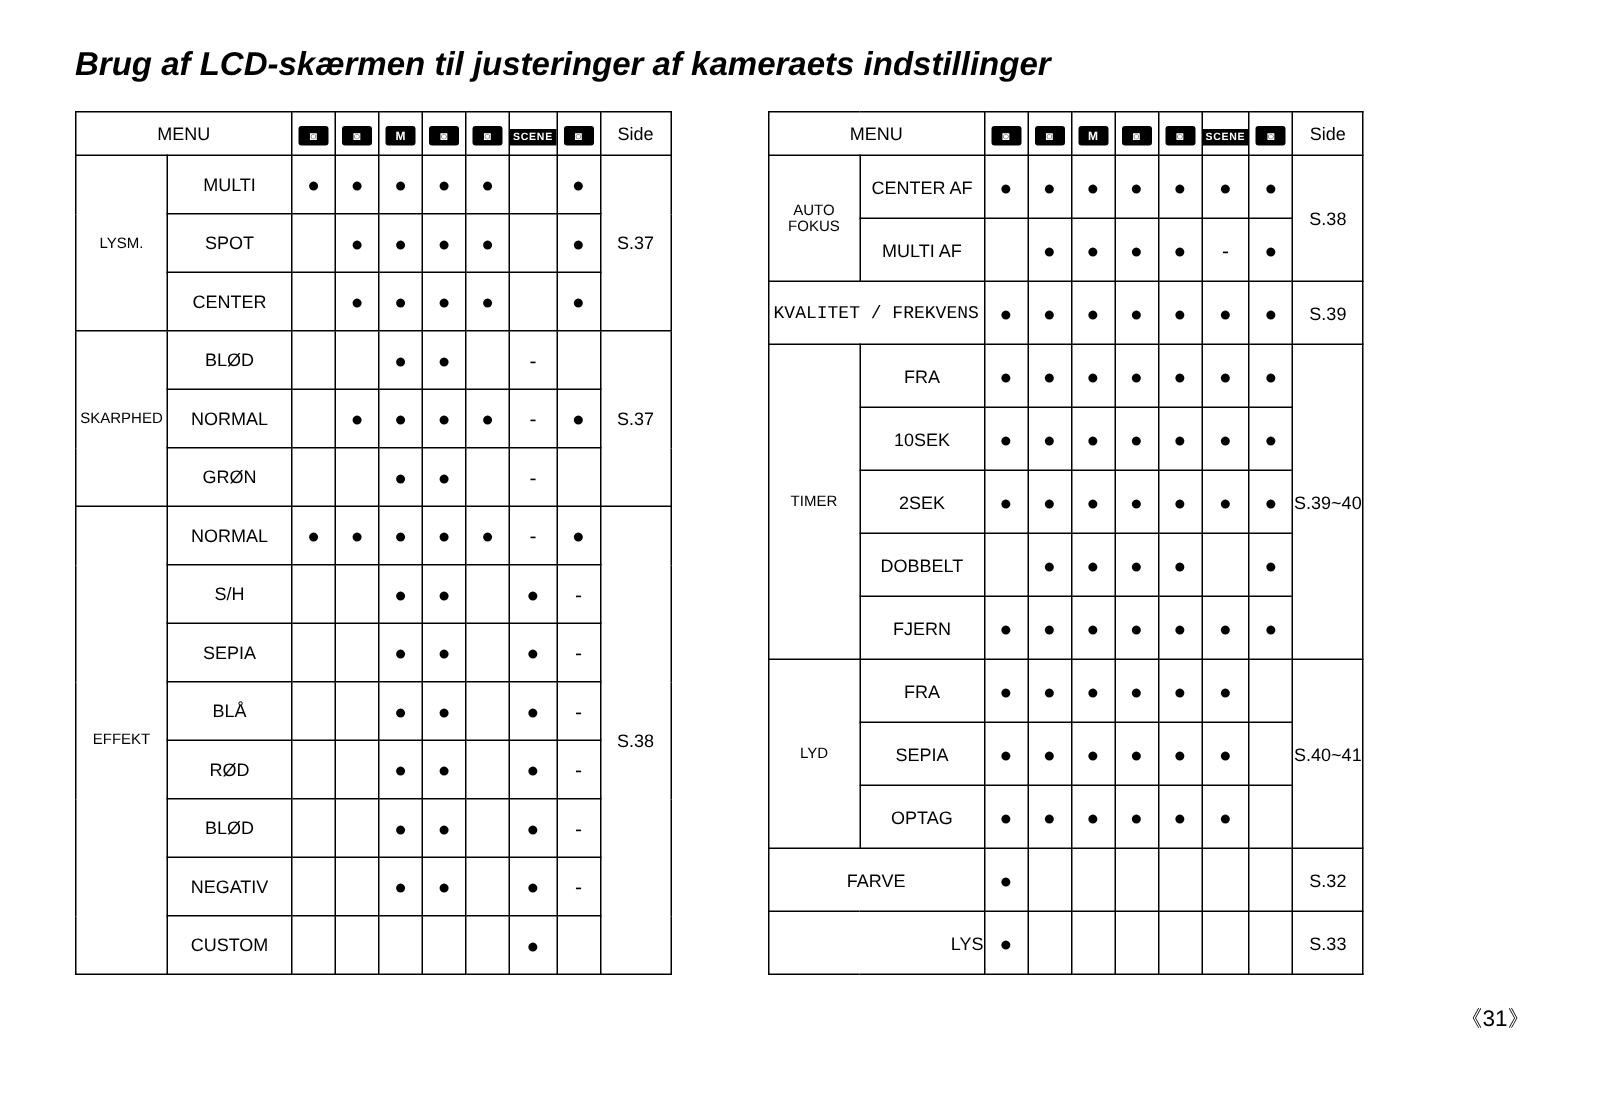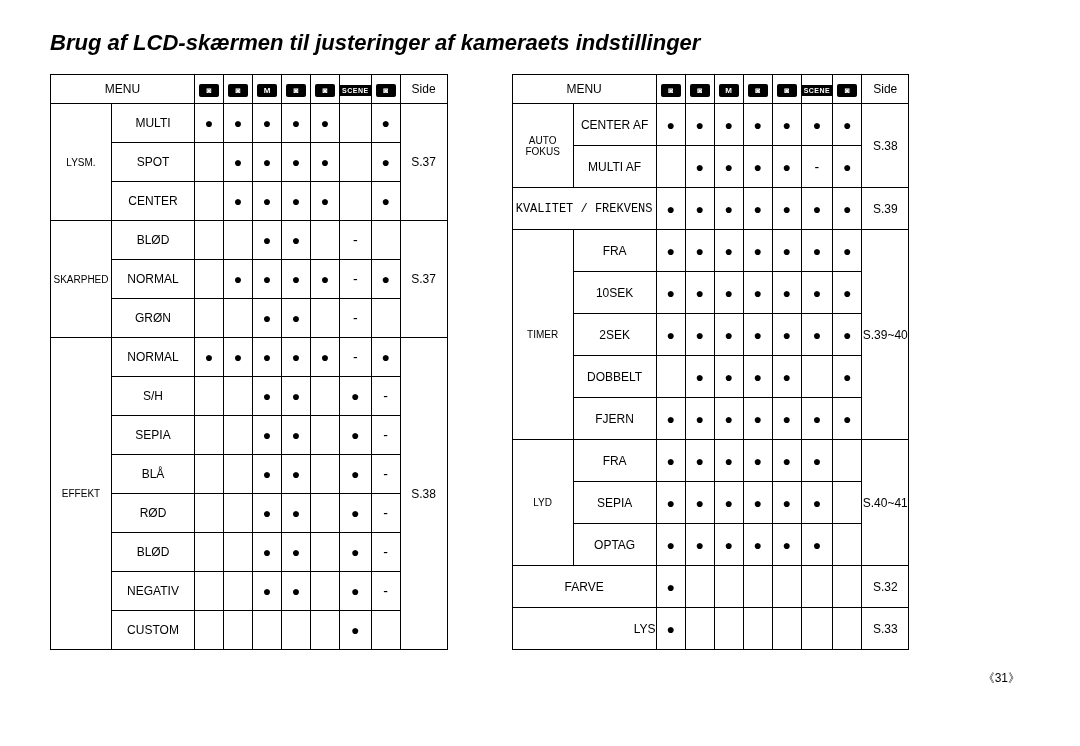--- a/index.html
+++ b/index.html
@@ -49,21 +49,21 @@
   }
   .scene-box {
     display: inline-block;
     background: #000; color: #fff;
     font-size: 7px; font-weight: bold;
     padding: 2px 2px;
     letter-spacing: 0.5px;
   }
   .pagenum {
     text-align: right;
-    font-size: 12px;
+    font-size: 15px;
     margin-top: 20px;
     padding-right: 10px;
   }
 </style>
 </head>
 <body>
 
 <h1>Brug af LCD-skærmen til justeringer af kameraets indstillinger</h1>
 
 <div class="tables">

